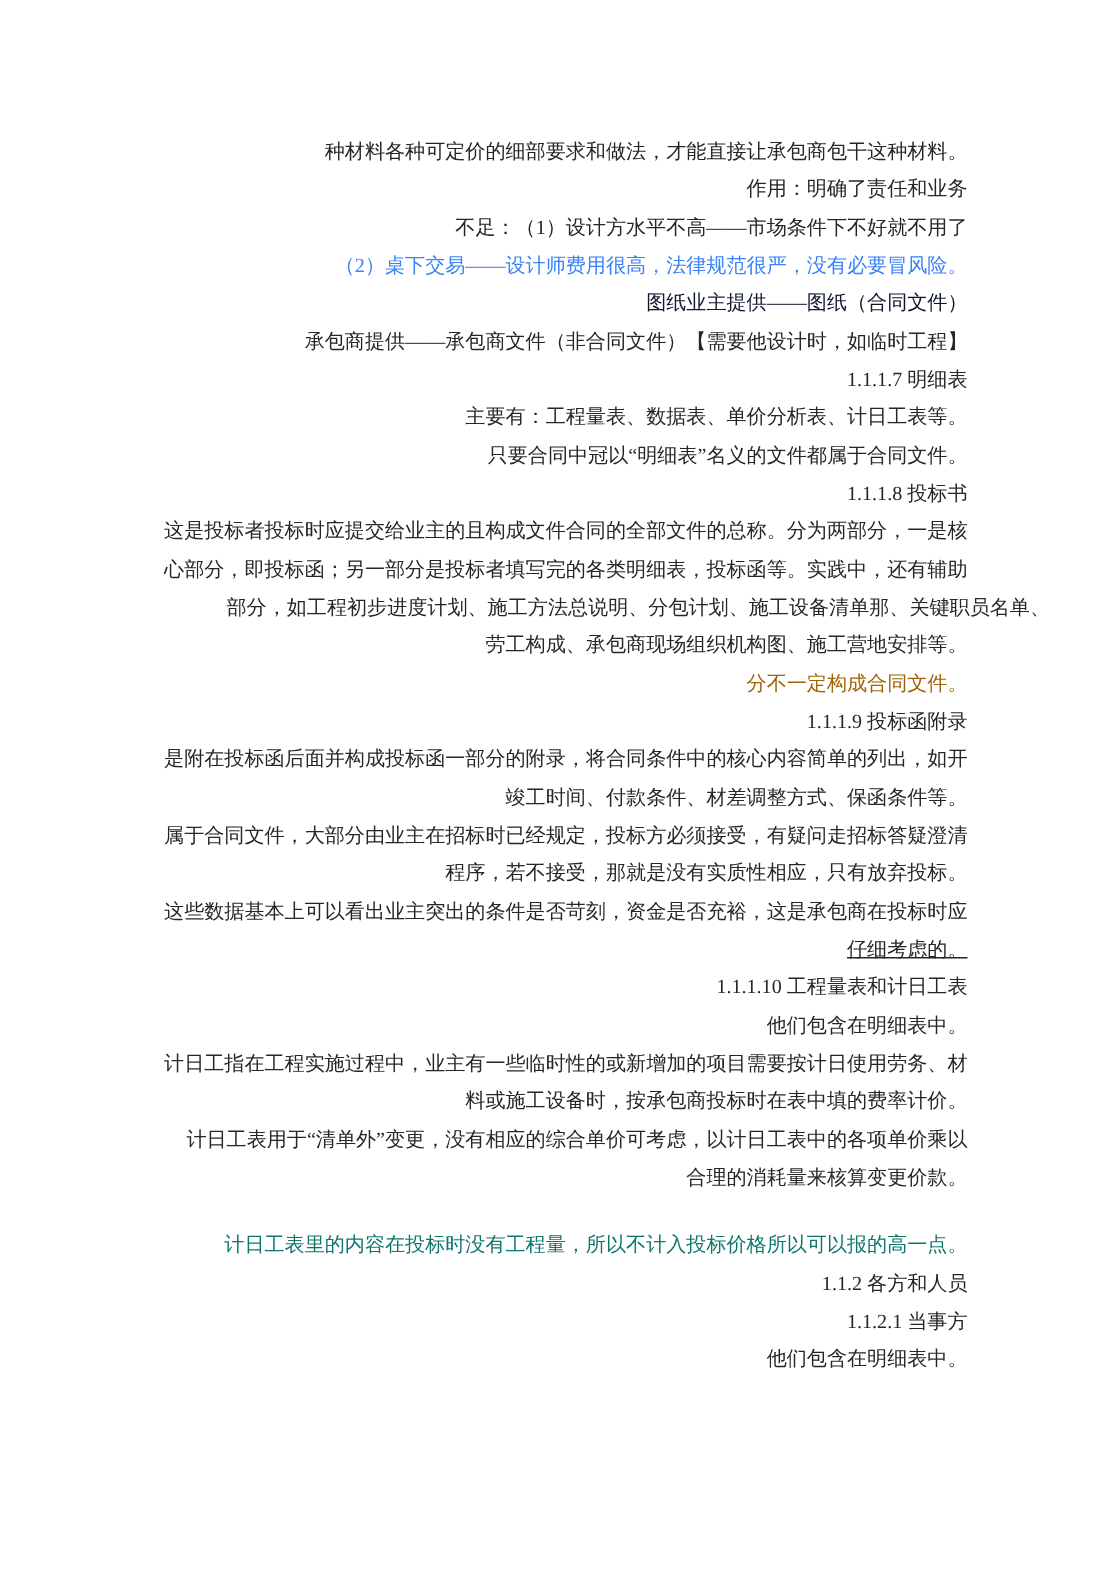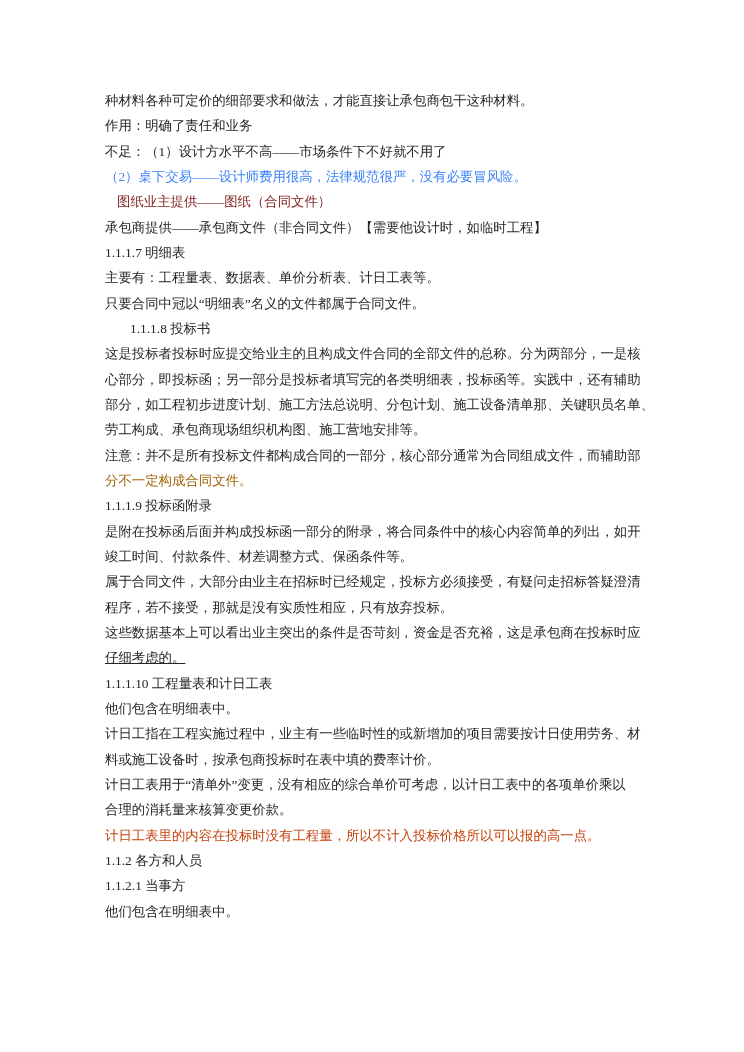--- a/index.html
+++ b/index.html
@@ -7,20 +7,21 @@
     padding: 0;
     background: #ffffff;
   }
   .page {
     position: relative;
     width: 744px;
     height: 1052px;
     background: #ffffff;
     overflow: hidden;
     font-family: "Liberation Serif", "DejaVu Serif", serif;
+    text-align: right;
   }
   .doc-body {
     position: absolute;
     top: 88px;
     left: 105px;
     width: 540px;
   }
   .doc-body .line {
     font-size: 13.4px;
     line-height: 25.33px;
@@ -33,43 +34,42 @@
 </style>
 </head>
 <body>
 
 <div class="page" style="background: rgb(255, 255, 255);">
   <div class="doc-body" id="doc-body">
       <div class="line" style="color: rgb(38, 38, 38);">种材料各种可定价的细部要求和做法，才能直接让承包商包干这种材料。</div>
       <div class="line" style="color: rgb(38, 38, 38);">作用：明确了责任和业务</div>
       <div class="line" style="color: rgb(38, 38, 38);">不足：（1）设计方水平不高——市场条件下不好就不用了</div>
       <div class="line" style="color: #3b82f6;">（2）桌下交易——设计师费用很高，法律规范很严，没有必要冒风险。</div>
-      <div class="line" style="color: #7f1d1d; margin-left: 12px;">图纸业主提供——图纸（合同文件）</div>
+      <div class="line" style="color: #0f172a; margin-left: 12px;">图纸业主提供——图纸（合同文件）</div>
       <div class="line" style="color: rgb(38, 38, 38);">承包商提供——承包商文件（非合同文件）【需要他设计时，如临时工程】</div>
       <div class="line" style="color: rgb(38, 38, 38);">1.1.1.7 明细表</div>
       <div class="line" style="color: rgb(38, 38, 38);">主要有：工程量表、数据表、单价分析表、计日工表等。</div>
       <div class="line" style="color: rgb(38, 38, 38);">只要合同中冠以“明细表”名义的文件都属于合同文件。</div>
       <div class="line" style="color: rgb(38, 38, 38); margin-left: 25px;">1.1.1.8 投标书</div>
       <div class="line" style="color: rgb(38, 38, 38);">这是投标者投标时应提交给业主的且构成文件合同的全部文件的总称。分为两部分，一是核</div>
       <div class="line" style="color: rgb(38, 38, 38);">心部分，即投标函；另一部分是投标者填写完的各类明细表，投标函等。实践中，还有辅助</div>
-      <div class="line" style="color: rgb(38, 38, 38);">部分，如工程初步进度计划、施工方法总说明、分包计划、施工设备清单那、关键职员名单、</div>
+      <div class="line" style="color: rgb(38, 38, 38); margin-left: 46px;">部分，如工程初步进度计划、施工方法总说明、分包计划、施工设备清单那、关键职员名单、</div>
       <div class="line" style="color: rgb(38, 38, 38);">劳工构成、承包商现场组织机构图、施工营地安排等。</div>
-      <div class="line" style="color: rgb(38, 38, 38);">注意：并不是所有投标文件都构成合同的一部分，核心部分通常为合同组成文件，而辅助部</div>
       <div class="line" style="color: #a16207;">分不一定构成合同文件。</div>
       <div class="line" style="color: rgb(38, 38, 38);">1.1.1.9 投标函附录</div>
       <div class="line" style="color: rgb(38, 38, 38);">是附在投标函后面并构成投标函一部分的附录，将合同条件中的核心内容简单的列出，如开</div>
       <div class="line" style="color: rgb(38, 38, 38);">竣工时间、付款条件、材差调整方式、保函条件等。</div>
       <div class="line" style="color: rgb(38, 38, 38);">属于合同文件，大部分由业主在招标时已经规定，投标方必须接受，有疑问走招标答疑澄清</div>
       <div class="line" style="color: rgb(38, 38, 38);">程序，若不接受，那就是没有实质性相应，只有放弃投标。</div>
       <div class="line" style="color: rgb(38, 38, 38);">这些数据基本上可以看出业主突出的条件是否苛刻，资金是否充裕，这是承包商在投标时应</div>
       <div class="line" style="color: rgb(38, 38, 38); text-decoration: underline;">仔细考虑的。</div>
       <div class="line" style="color: rgb(38, 38, 38);">1.1.1.10 工程量表和计日工表</div>
       <div class="line" style="color: rgb(38, 38, 38);">他们包含在明细表中。</div>
       <div class="line" style="color: rgb(38, 38, 38);">计日工指在工程实施过程中，业主有一些临时性的或新增加的项目需要按计日使用劳务、材</div>
       <div class="line" style="color: rgb(38, 38, 38);">料或施工设备时，按承包商投标时在表中填的费率计价。</div>
       <div class="line" style="color: rgb(38, 38, 38);">计日工表用于“清单外”变更，没有相应的综合单价可考虑，以计日工表中的各项单价乘以</div>
       <div class="line" style="color: rgb(38, 38, 38);">合理的消耗量来核算变更价款。</div>
-      <div class="line" style="color: #c2410c;">计日工表里的内容在投标时没有工程量，所以不计入投标价格所以可以报的高一点。</div>
+      <div class="line" style="color: #0f766e; margin-top: 20px;">计日工表里的内容在投标时没有工程量，所以不计入投标价格所以可以报的高一点。</div>
       <div class="line" style="color: rgb(38, 38, 38);">1.1.2 各方和人员</div>
       <div class="line" style="color: rgb(38, 38, 38);">1.1.2.1 当事方</div>
       <div class="line" style="color: rgb(38, 38, 38);">他们包含在明细表中。</div>
     </div>
 </div>
 
 </body></html>

